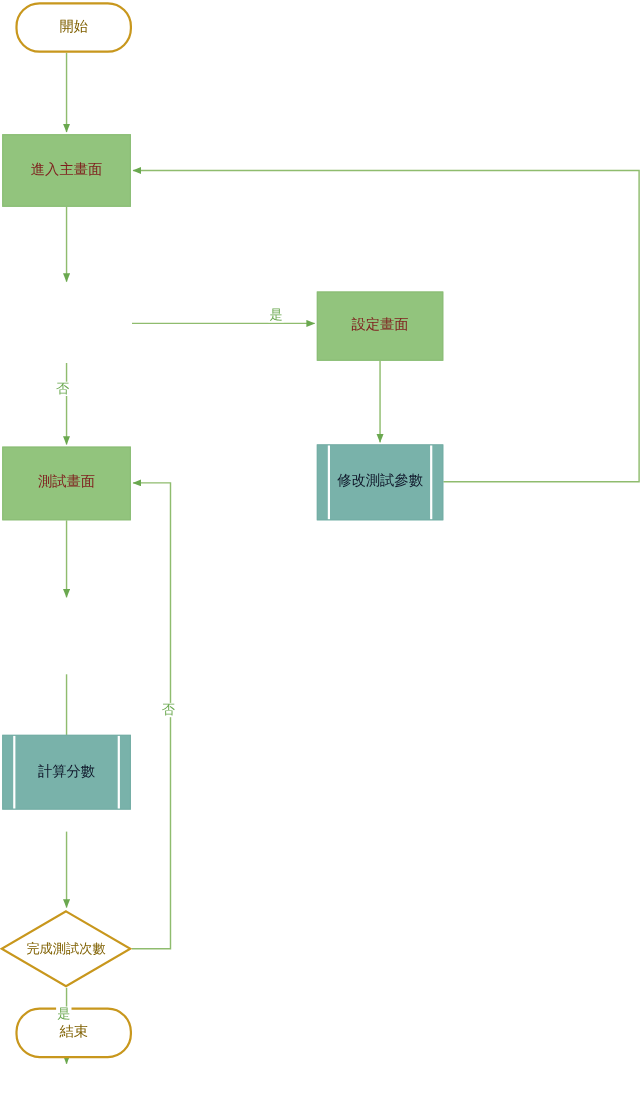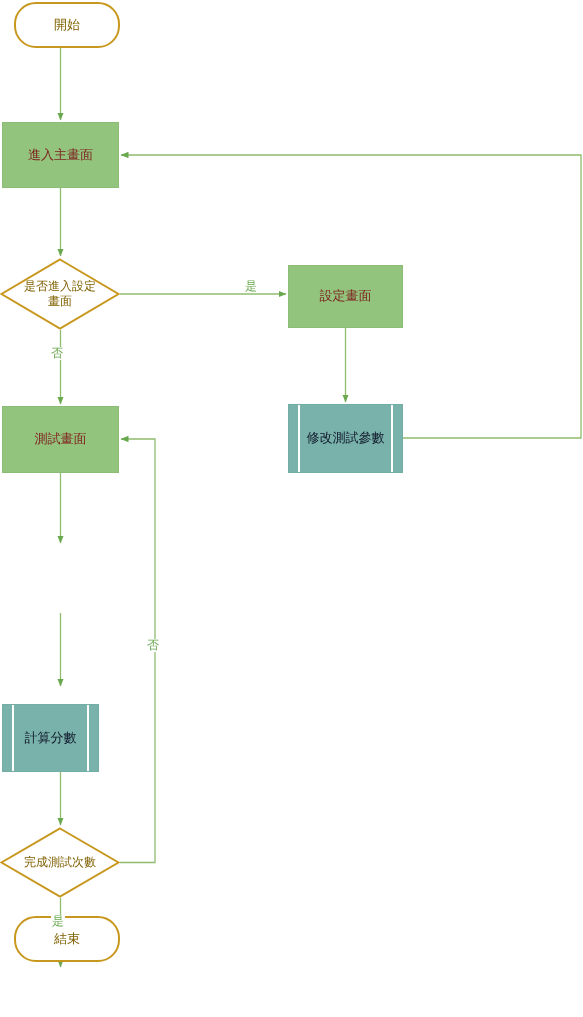--- a/index.html
+++ b/index.html
@@ -135,44 +135,37 @@
   </svg>
 
   <div class="node terminator" style="left:14px; top:2px; width:106px; height:46px;">
     <span class="node-label">開始</span>
   </div>
 
   <div class="node process-green" style="left:2px; top:122px; width:117px; height:66px;">
     <span class="node-label">進入主畫面</span>
   </div>
 
-  <div class="node decision" style="left:0px; top:258px; width:120px; height:72px;">
-    <svg class="diamond-shape" viewBox="0 0 120 72" preserveAspectRatio="none">
-      <polygon points="60,1.5 118.5,36 60,70.5 1.5,36" fill="#ffffff" stroke="#c8971d" stroke-width="2"></polygon>
-    </svg>
-    <span class="node-label decision-text">是否進入設定
-畫面</span>
-  </div>
 
   <div class="node process-green" style="left:288px; top:265px; width:115px; height:63px;">
     <span class="node-label">設定畫面</span>
   </div>
 
   <div class="node predefined" style="left:288px; top:404px; width:115px; height:69px; position:absolute;">
     <span class="bar bar-l"></span>
     <span class="bar bar-r"></span>
     <span class="node-label">修改測試參數</span>
   </div>
 
   <div class="node process-green" style="left:2px; top:406px; width:117px; height:67px;">
     <span class="node-label">測試畫面</span>
   </div>
 
 
-  <div class="node predefined" style="left:2px; top:704px; width:97px; height:68px;">
+  <div class="node predefined" style="left:2px; top:668px; width:117px; height:68px;">
     <span class="bar bar-l"></span>
     <span class="bar bar-r"></span>
     <span class="node-label">計算分數</span>
   </div>
 
   <div class="node decision" style="left:0px; top:827px; width:120px; height:71px;">
     <svg class="diamond-shape" viewBox="0 0 120 71" preserveAspectRatio="none">
       <polygon points="60,1.5 118.5,35.5 60,69.5 1.5,35.5" fill="#ffffff" stroke="#c8971d" stroke-width="2"></polygon>
     </svg>
     <span class="node-label decision-text">完成測試次數</span>

